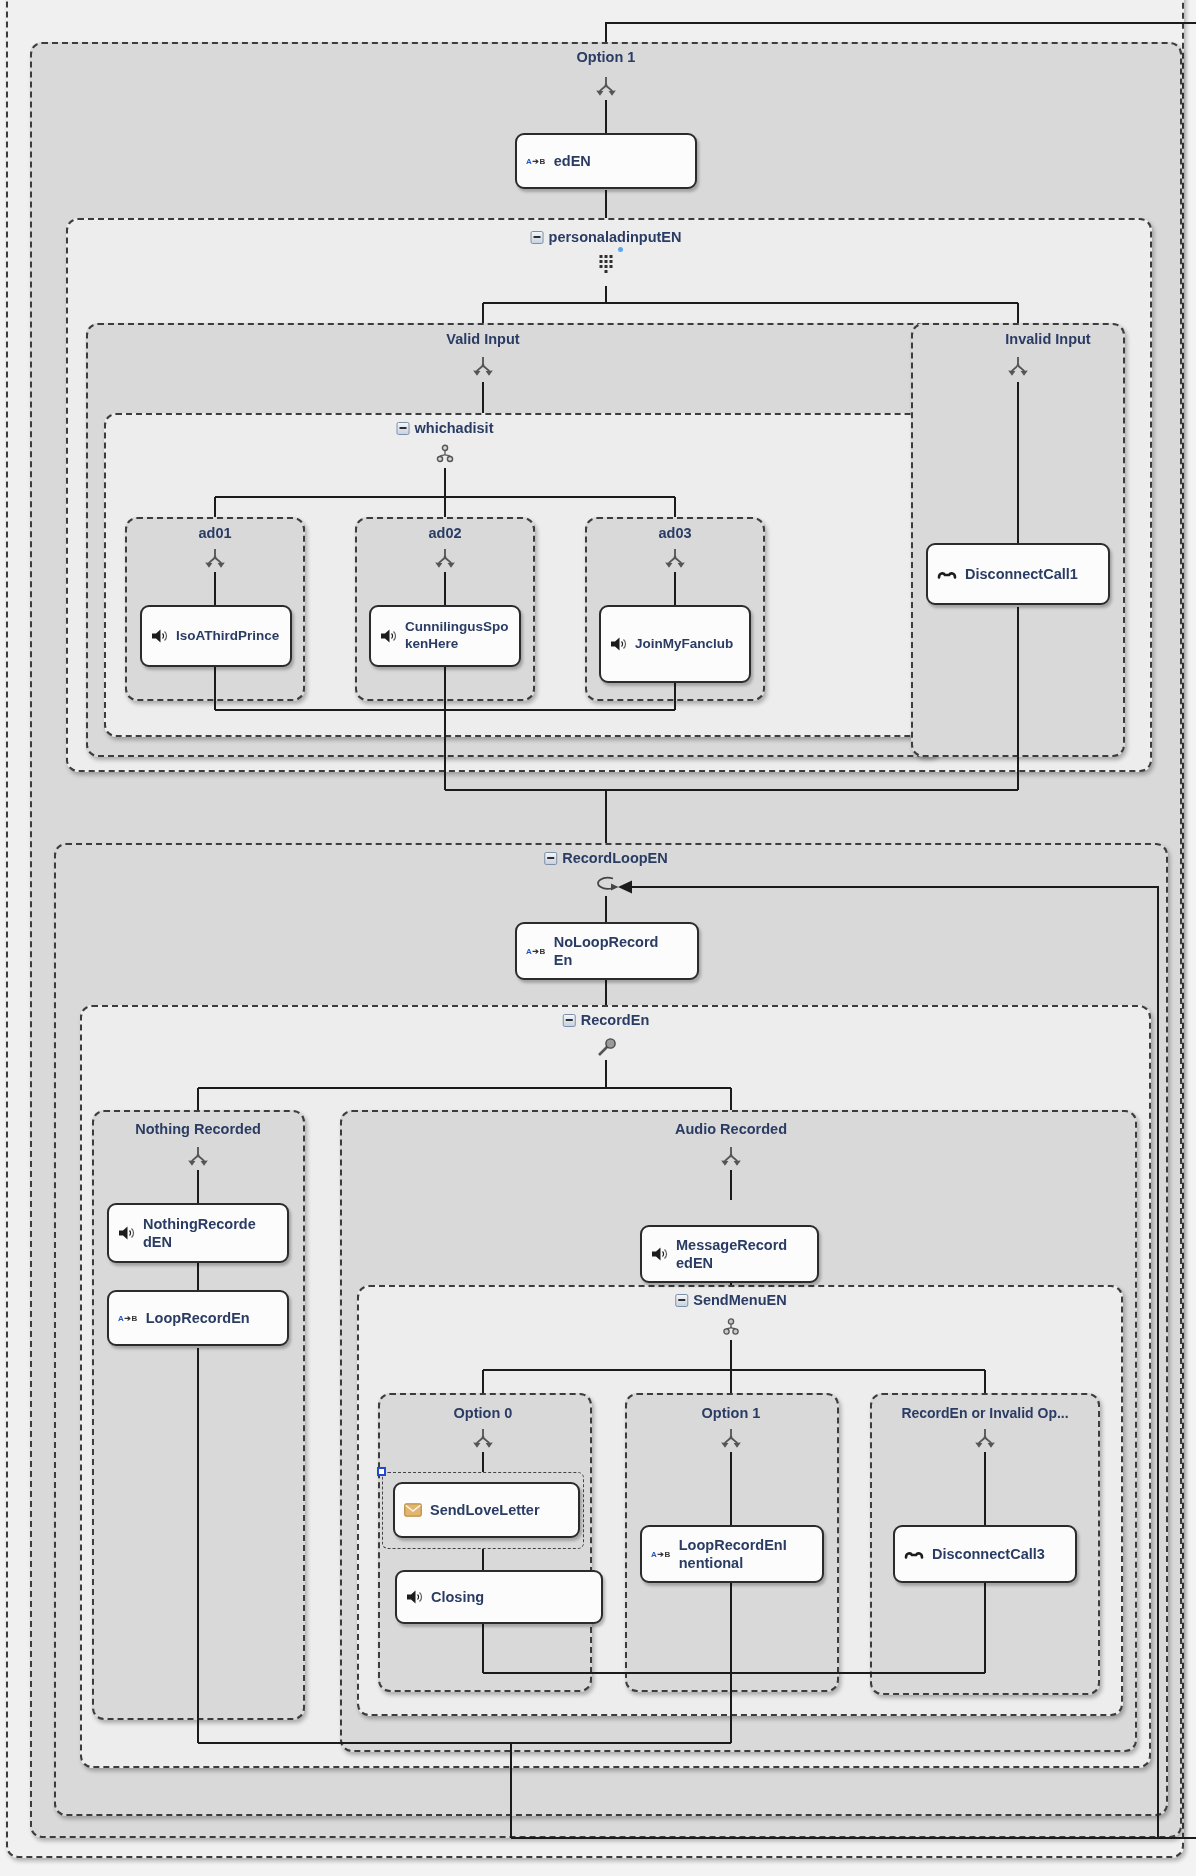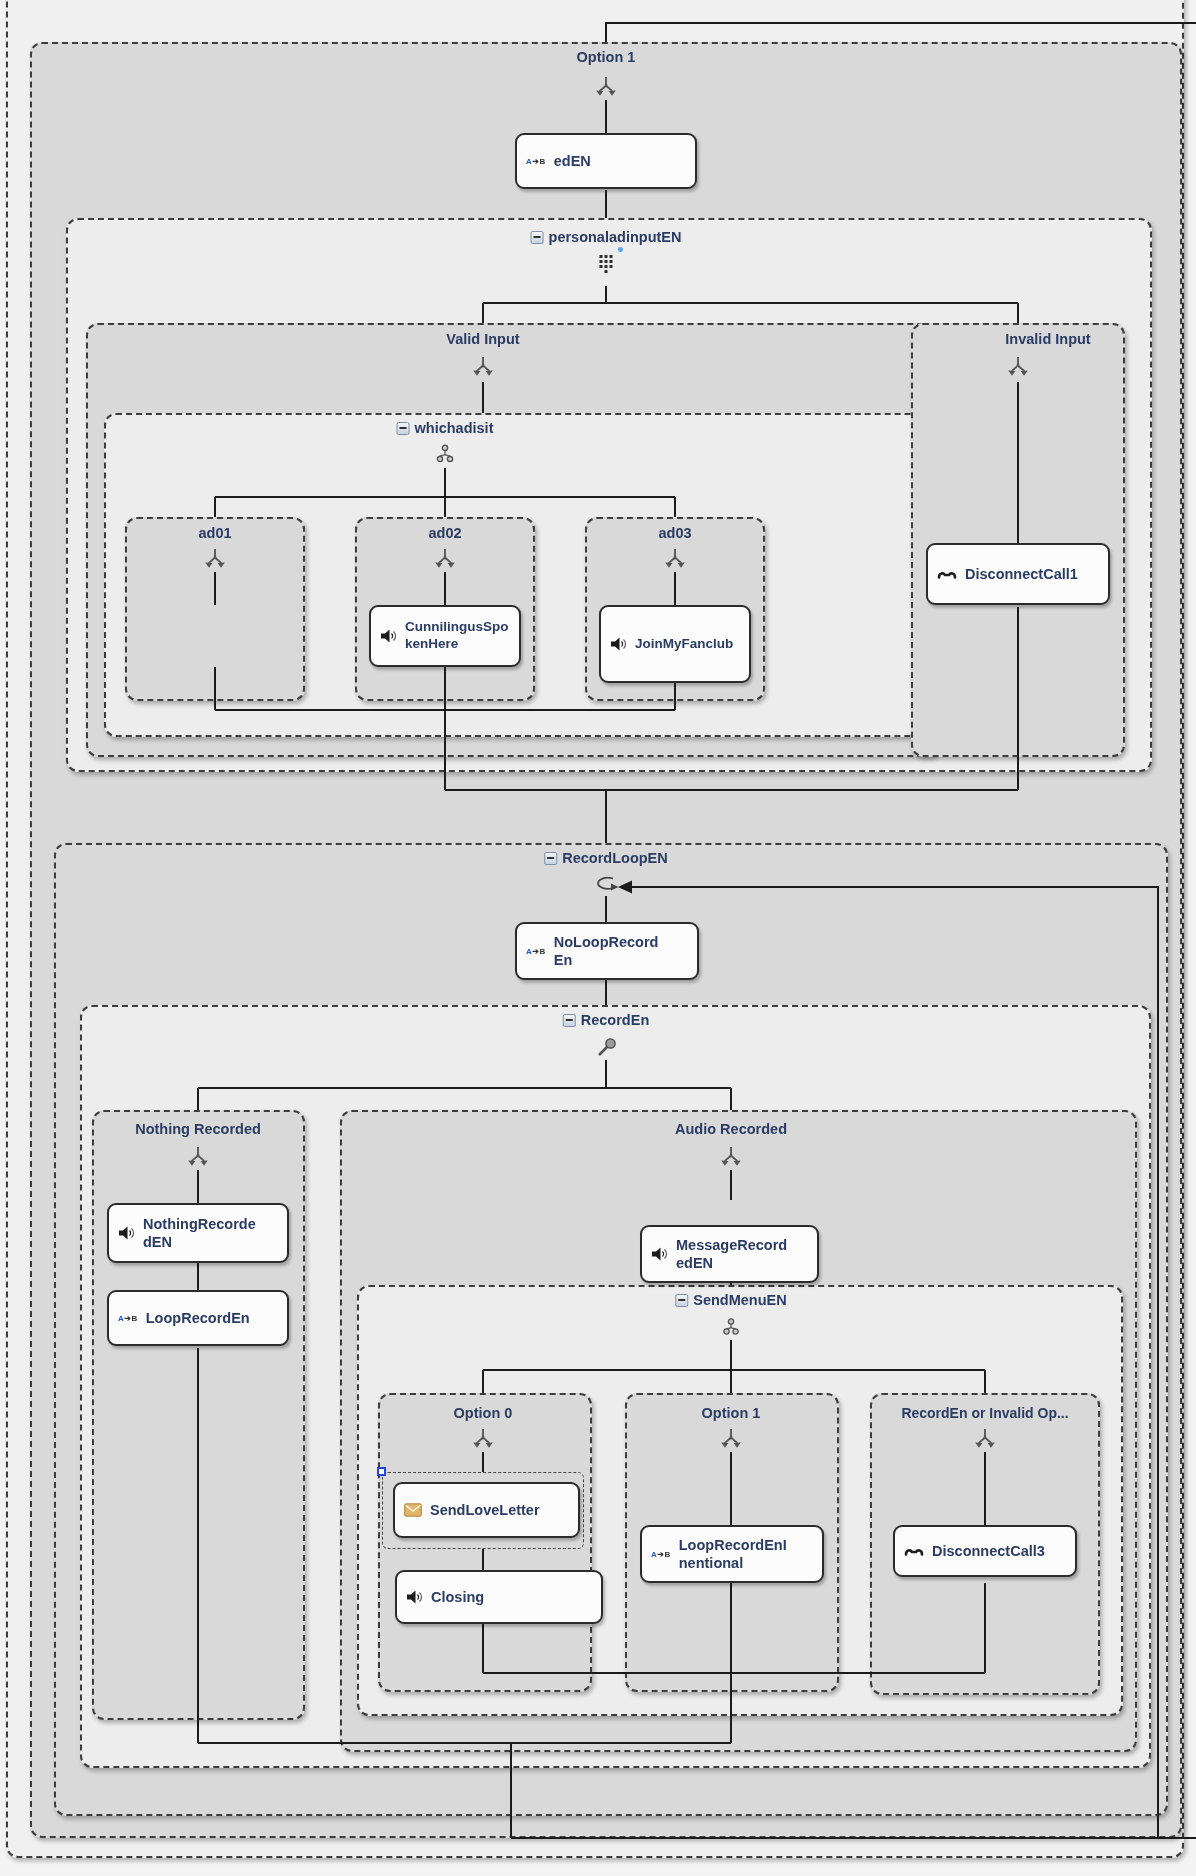--- a/index.html
+++ b/index.html
@@ -147,20 +147,30 @@
   <div class="hdr" style="left:215px;top:525px">
     <span>ad01</span>
   </div>
   <span class="cicon" style="left:215px;top:548px">
     <svg width="22" height="24" viewBox="0 0 20 22">
         <path d="M10 1 V7 M10 7 C10 11 5.5 11 4.3 14.5 M10 7 C10 11 14.5 11 15.7 14.5" stroke="#555" stroke-width="1.7" fill="none"></path>
         <polygon points="1,13.2 4.5,18 7.6,13.8" fill="#555"></polygon>
         <polygon points="12.4,13.8 15.5,18 19,13.2" fill="#555"></polygon>
       </svg>
   </span>
+  <div class="node" style="left:140px;top:605px;width:152px;height:62px">
+    <span>
+        <svg width="17" height="16" viewBox="0 0 17 16">
+          <polygon points="1,5.5 5,5.5 9.5,1.5 9.5,14.5 5,10.5 1,10.5" fill="#1c1c1c"></polygon>
+          <path d="M11.5 5.5 A3.5 3.5 0 0 1 11.5 10.5" stroke="#1c1c1c" fill="none" stroke-width="1.2"></path>
+          <path d="M13.5 3.5 A6 6 0 0 1 13.5 12.5" stroke="#1c1c1c" fill="none" stroke-width="1.2" opacity=".7"></path>
+        </svg>
+      </span>
+    <span class="lbl" style="font-size:13.5px">IsoAThirdPrince</span>
+  </div>
 
   <div class="hdr" style="left:445px;top:525px">
     <span>ad02</span>
   </div>
   <span class="cicon" style="left:445px;top:548px">
     <svg width="22" height="24" viewBox="0 0 20 22">
         <path d="M10 1 V7 M10 7 C10 11 5.5 11 4.3 14.5 M10 7 C10 11 14.5 11 15.7 14.5" stroke="#555" stroke-width="1.7" fill="none"></path>
         <polygon points="1,13.2 4.5,18 7.6,13.8" fill="#555"></polygon>
         <polygon points="12.4,13.8 15.5,18 19,13.2" fill="#555"></polygon>
       </svg>
@@ -365,21 +375,21 @@
   <div class="hdr" style="left:985px;top:1405px;font-size:14px">
     <span>RecordEn or Invalid Op...</span>
   </div>
   <span class="cicon" style="left:985px;top:1428px">
     <svg width="22" height="24" viewBox="0 0 20 22">
         <path d="M10 1 V7 M10 7 C10 11 5.5 11 4.3 14.5 M10 7 C10 11 14.5 11 15.7 14.5" stroke="#555" stroke-width="1.7" fill="none"></path>
         <polygon points="1,13.2 4.5,18 7.6,13.8" fill="#555"></polygon>
         <polygon points="12.4,13.8 15.5,18 19,13.2" fill="#555"></polygon>
       </svg>
   </span>
-  <div class="node" style="left:893px;top:1525px;width:184px;height:52px">
+  <div class="node" style="left:893px;top:1525px;width:184px;height:58px">
     <span>
         <svg width="20" height="11" viewBox="0 0 20 11">
           <path d="M2 8.5 C2 3.5 6.5 3.5 8 6 L12 6 C13.5 3.5 18 3.5 18 8.5" fill="none" stroke="#1c1c1c" stroke-width="2.6" stroke-linecap="round"></path>
         </svg>
       </span>
     <span class="lbl">DisconnectCall3</span>
   </div>
 
 </div>
 

